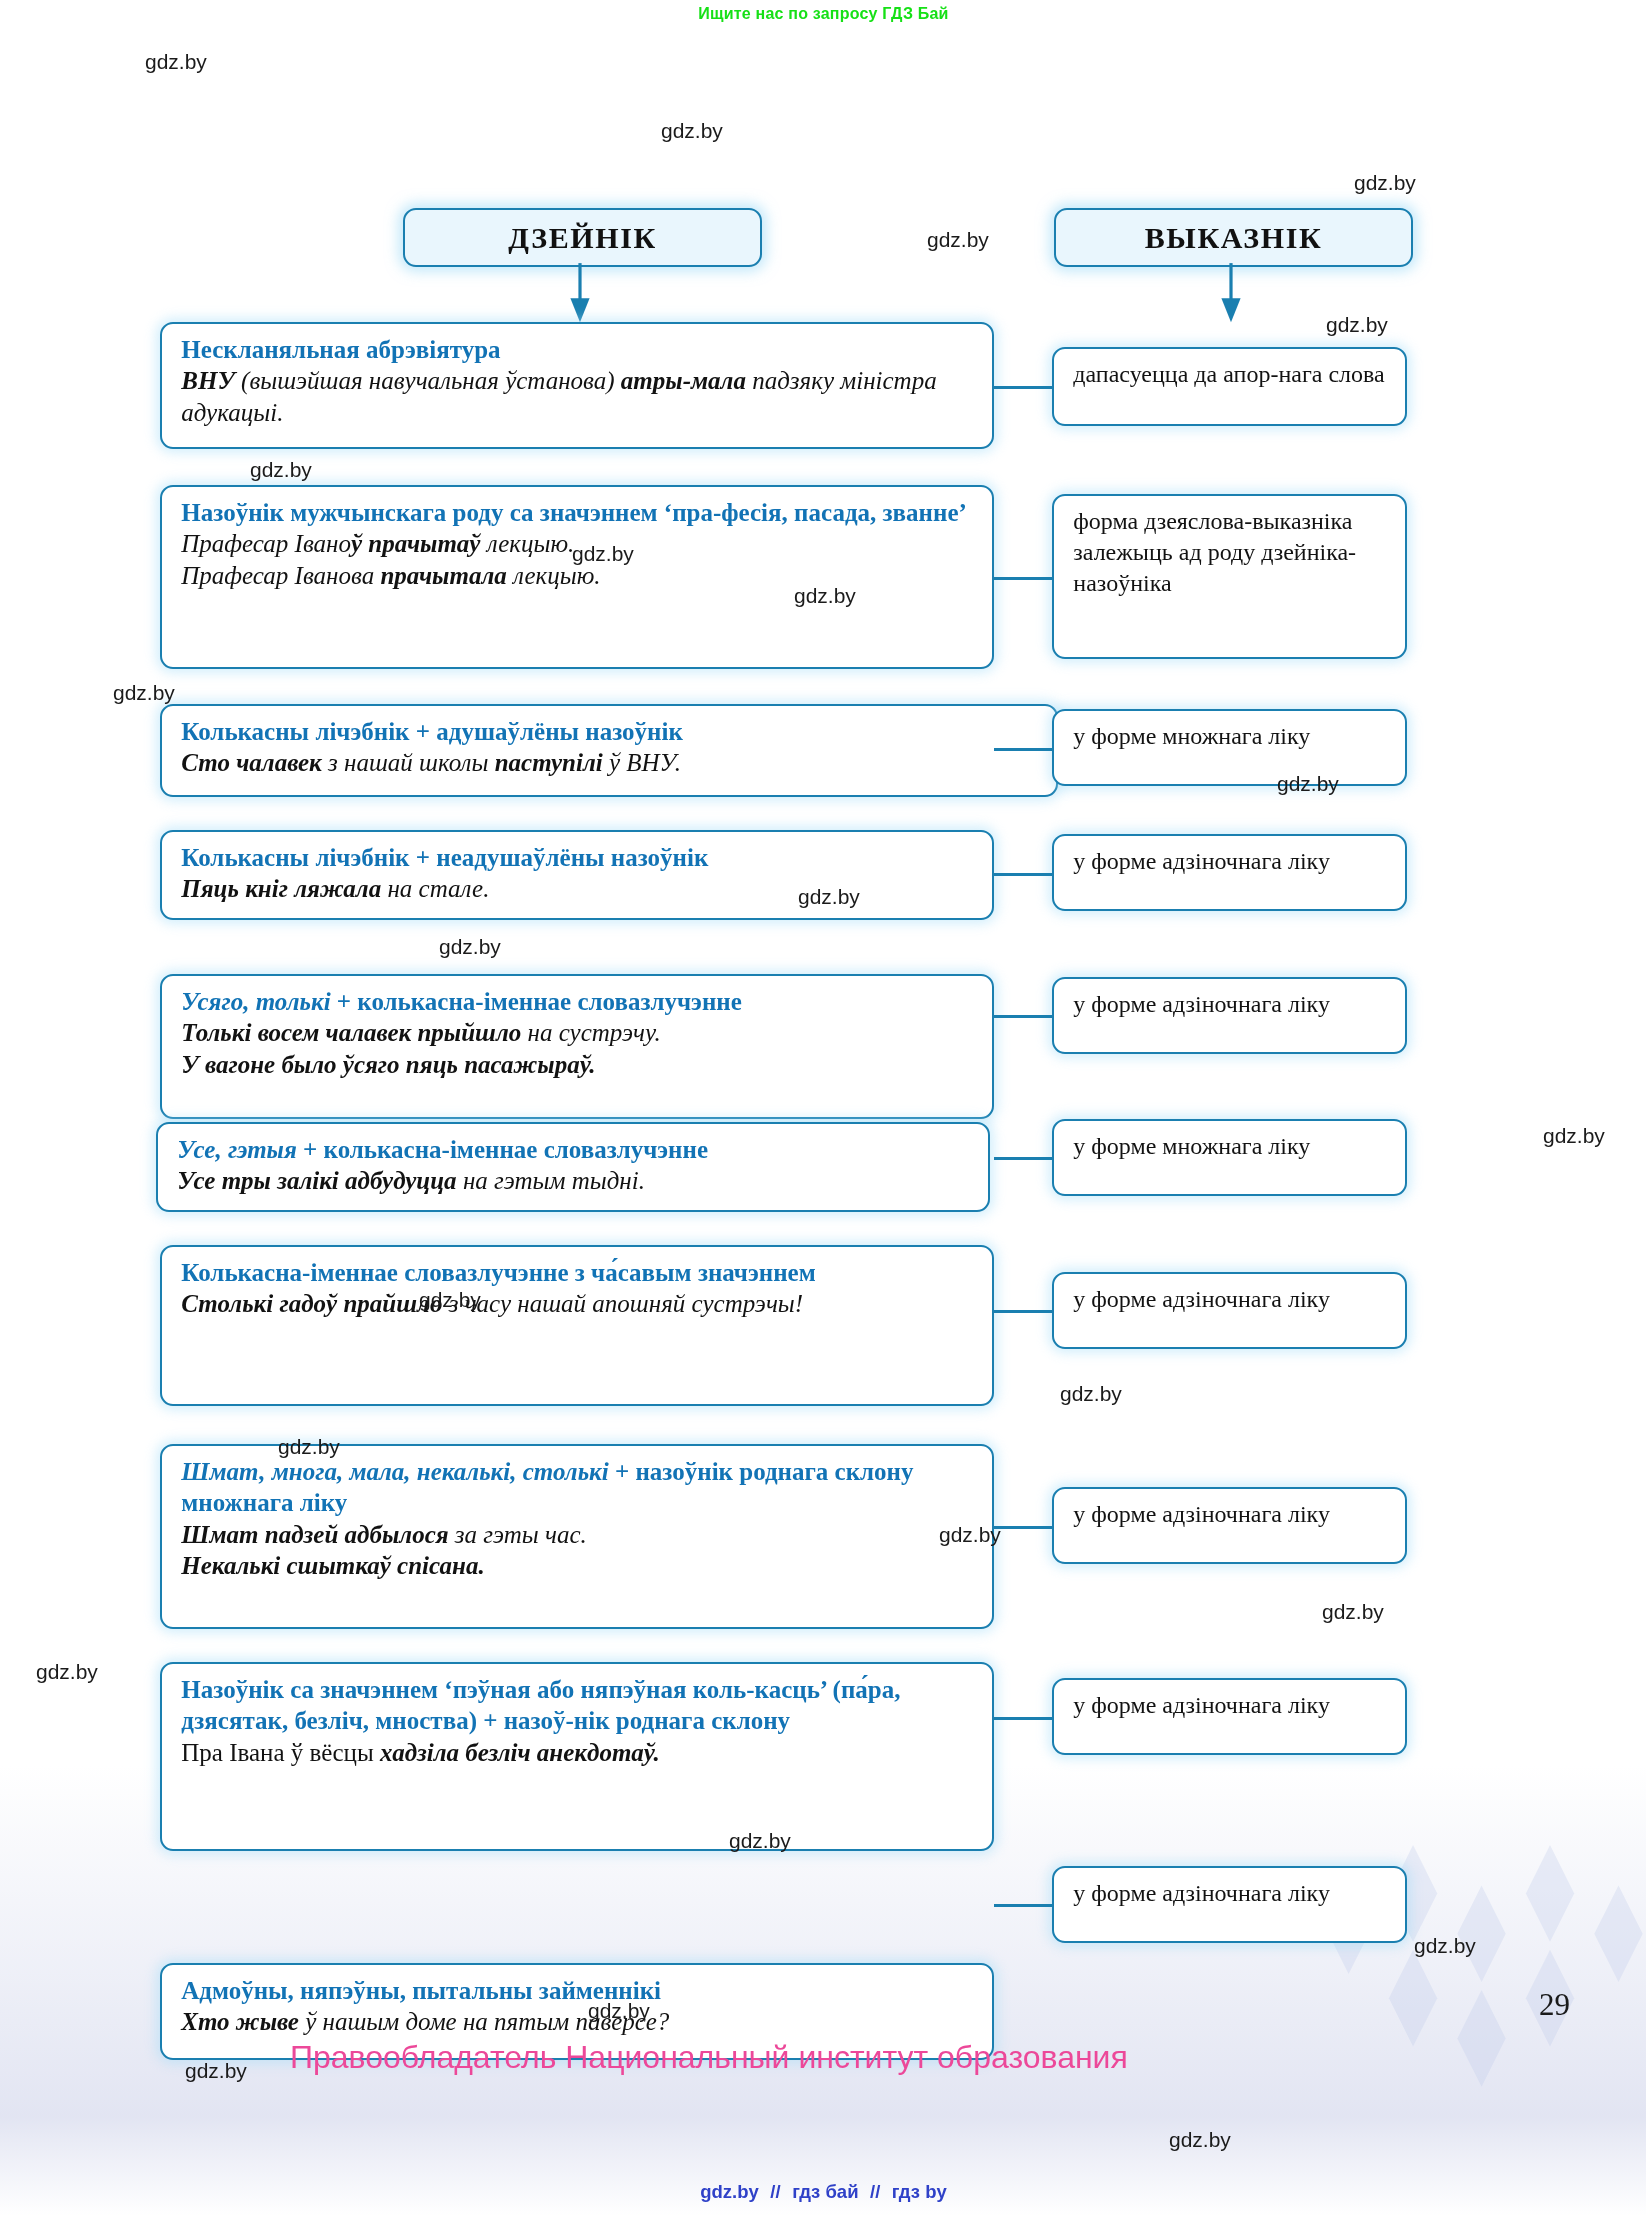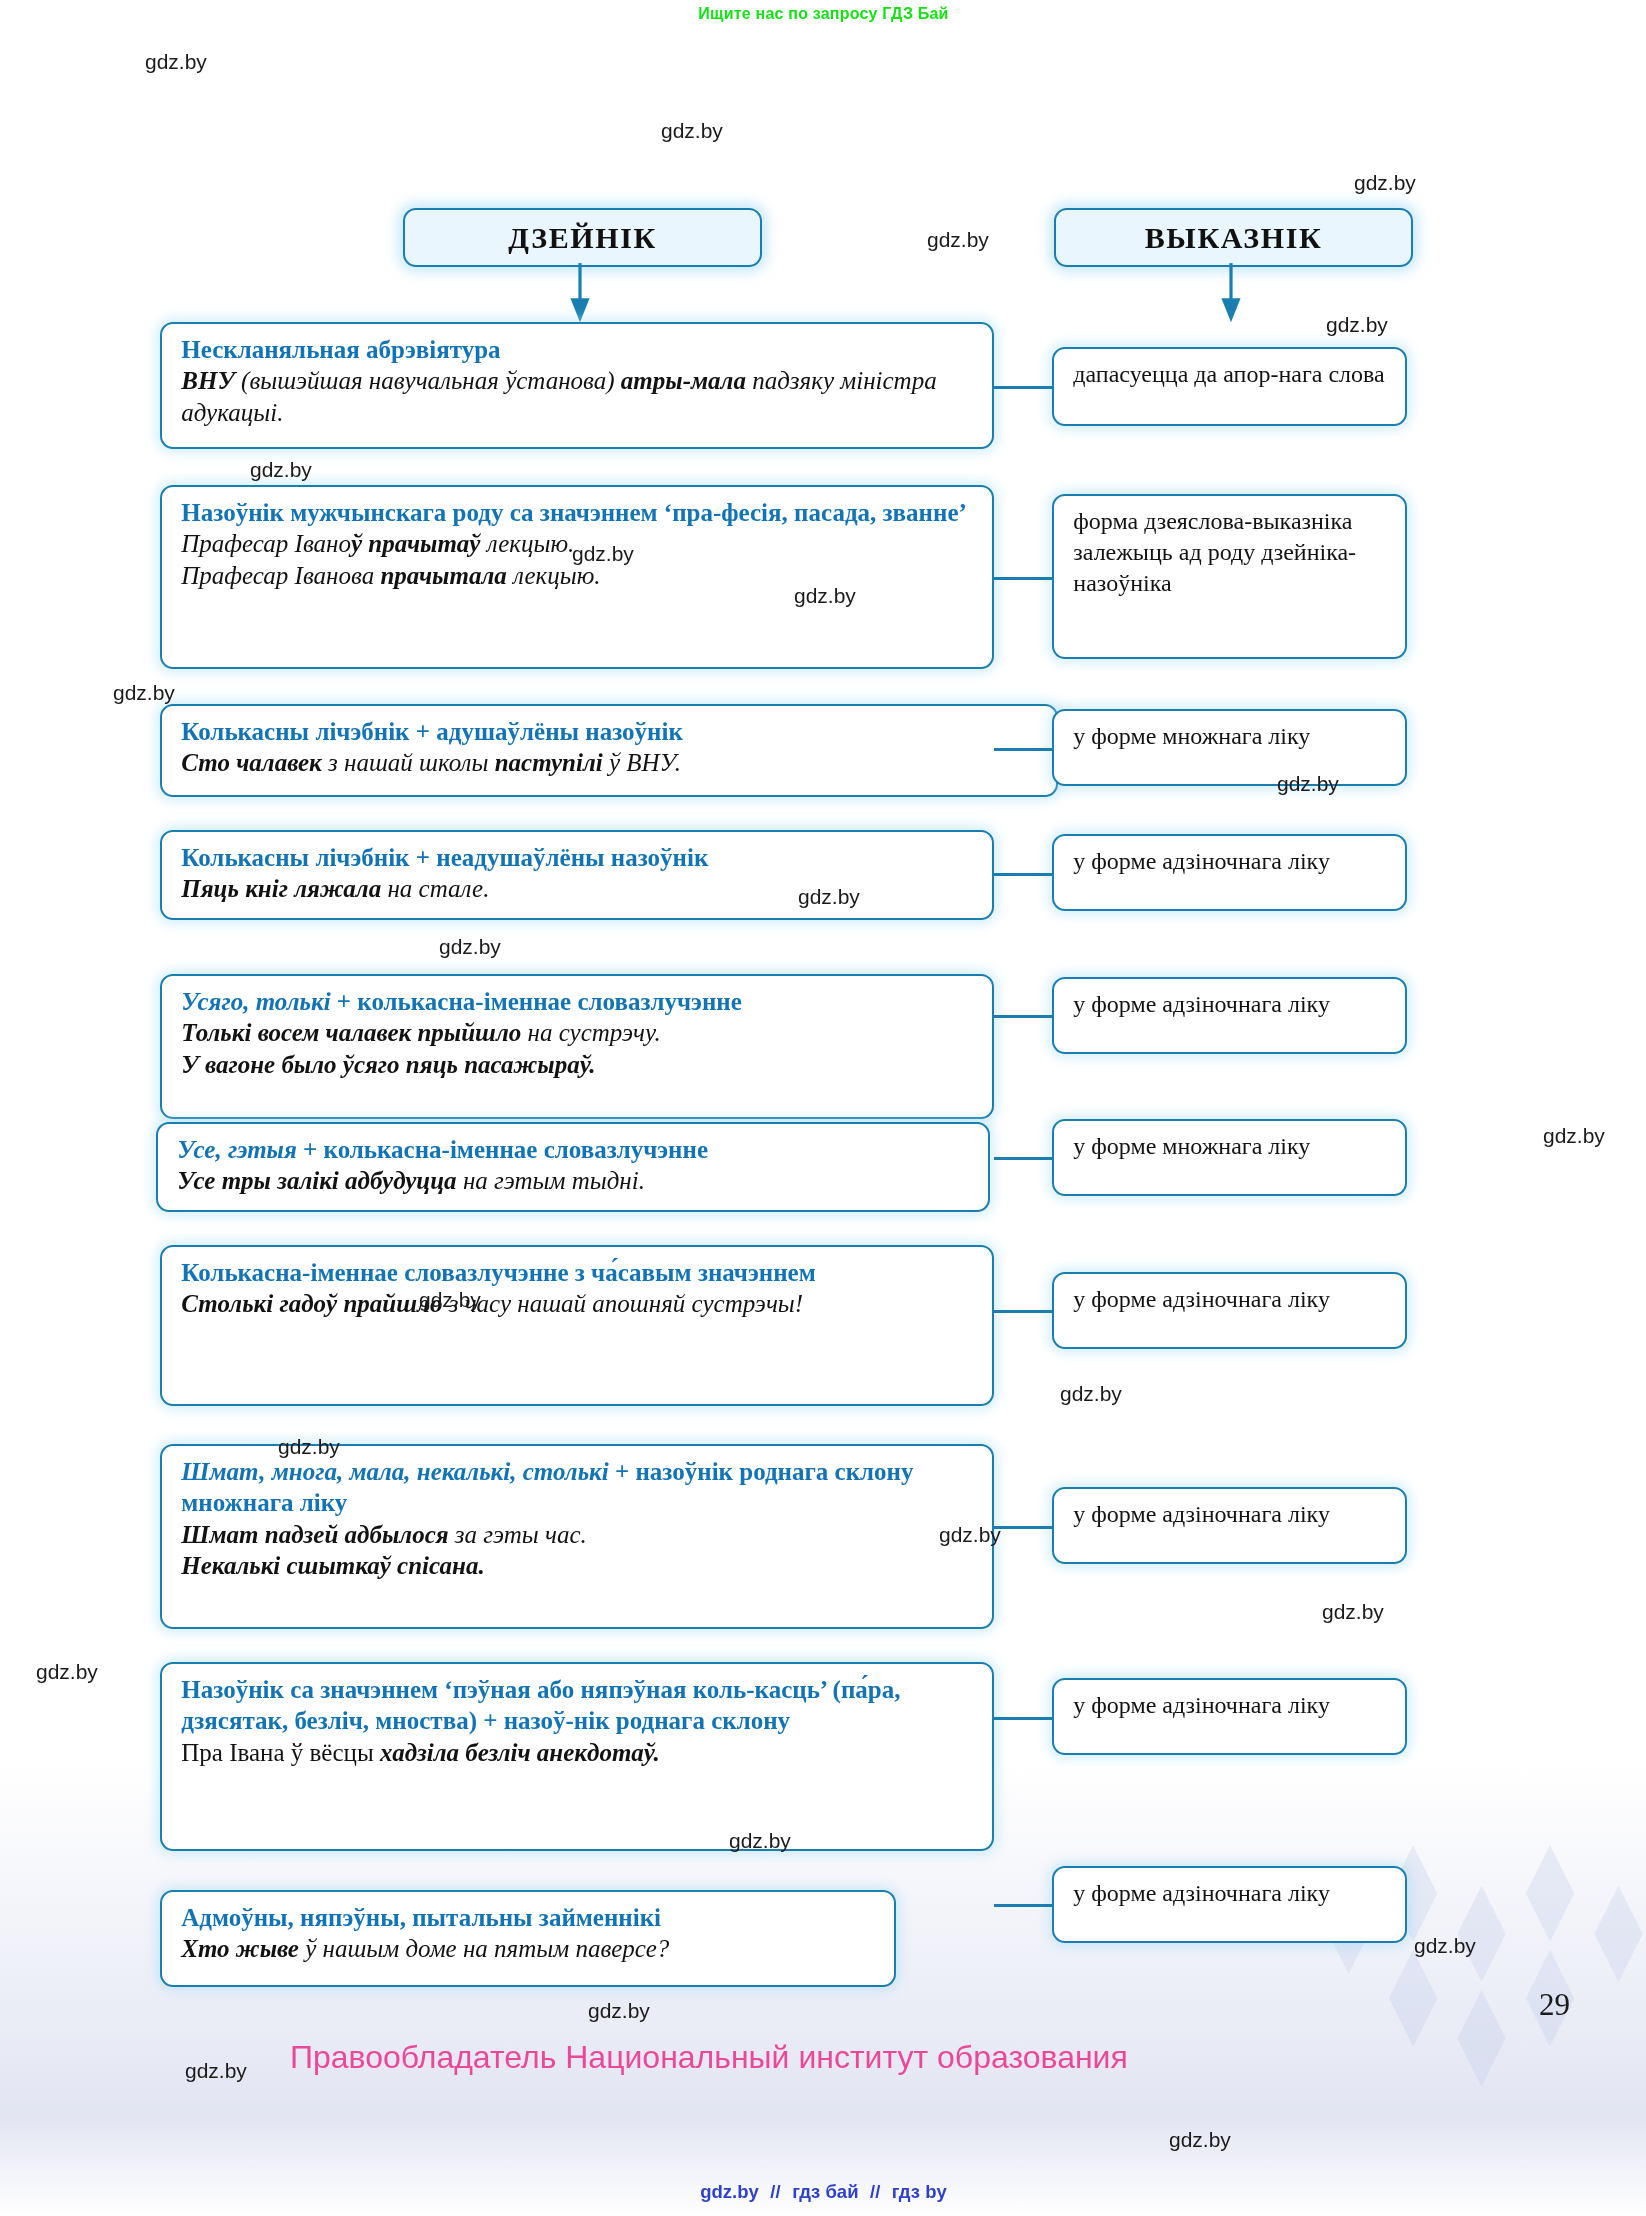--- a/index.html
+++ b/index.html
@@ -195,21 +195,21 @@
     </div>
     <div class="hline" style="left: 994px; width: 58px; top: 1526px;"></div>
     <div class="box lbox" style="left: 160px; top: 1662px; width: 834px; min-height: 189px;">
       <div class="hdr">Назоўнік са значэннем ‘пэўная або няпэўная коль-касць’ (па́ра, дзясятак, безліч, мноства) + назоў-нік роднага склону</div>
       <div class="ex"><span class="up">Пра Івана ў вёсцы</span> <b>хадзіла безліч анекдотаў.</b></div>
     </div>
     <div class="box rbox" style="left: 1052px; top: 1678px; width: 355px; min-height: 77px;">
       <div class="rtext">у форме адзіночнага ліку</div>
     </div>
     <div class="hline" style="left: 994px; width: 58px; top: 1717px;"></div>
-    <div class="box lbox" style="left: 160px; top: 1890px; width: 736px; min-height: 97px;">
+    <div class="box lbox" style="left: 160px; top: 1963px; width: 834px; min-height: 97px;">
       <div class="hdr">Адмоўны, няпэўны, пытальны займеннікі</div>
       <div class="ex"><b>Хто жыве</b> ў нашым доме на пятым паверсе?</div>
     </div>
     <div class="box rbox" style="left: 1052px; top: 1866px; width: 355px; min-height: 77px;">
       <div class="rtext">у форме адзіночнага ліку</div>
     </div>
     <div class="hline" style="left: 994px; width: 58px; top: 1904px;"></div>
   </div>
 
 <div id="wm-layer">

